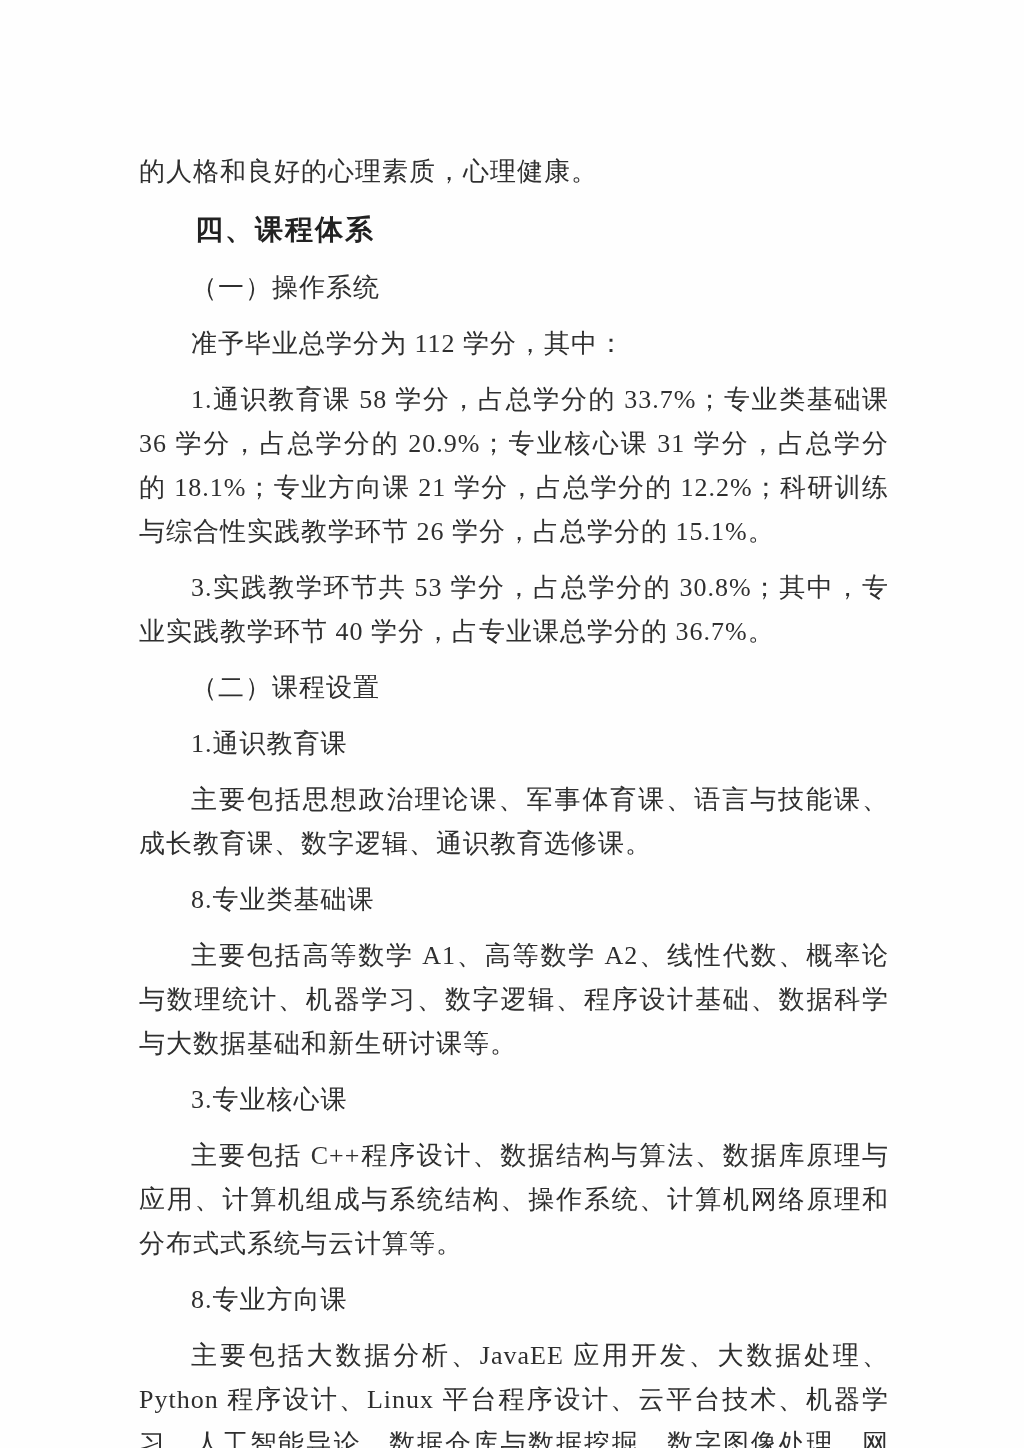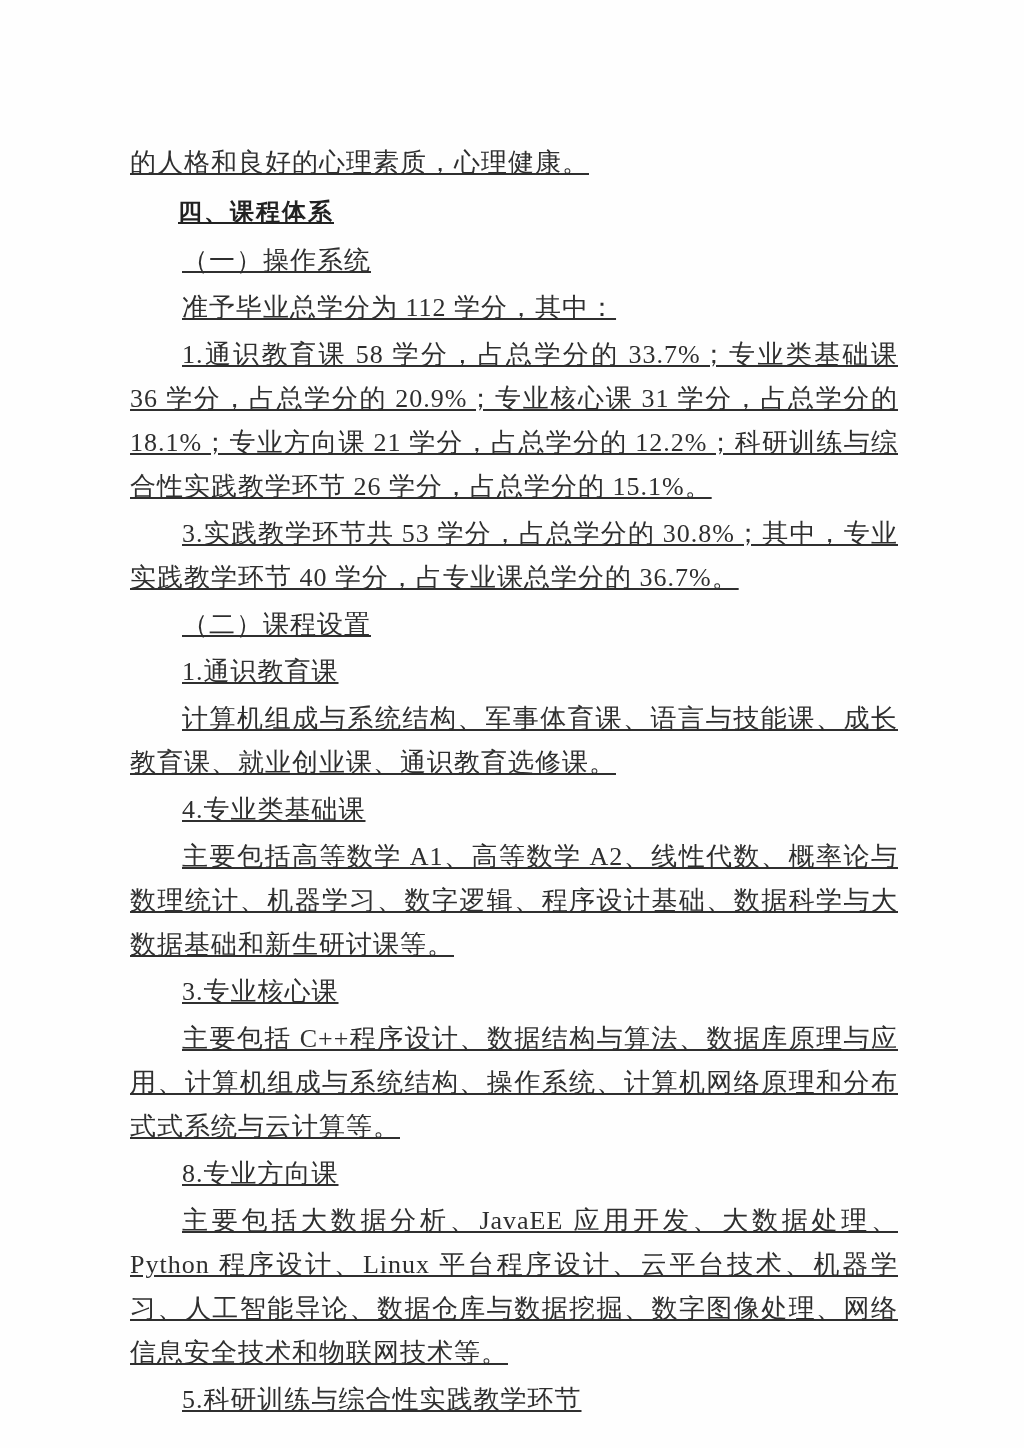--- a/index.html
+++ b/index.html
@@ -20,31 +20,30 @@
     left: 127px;
     top: 138px;
     width: 774px;
     font-family: "Liberation Serif", "DejaVu Serif", serif;
     font-size: 26px;
     line-height: 44px;
     color: #2f2f2f;
     text-align: justify;
   }
   .content p {
-    margin: 3px;
+    margin: 12px;
     padding: 0;
-    text-decoration: underline;
   }
   .indent {
     text-indent: 2em;
   }
   .section-heading {
     font-family: "Liberation Sans", "DejaVu Sans", sans-serif;
     font-weight: 700;
-    font-size: 24px;
+    font-size: 28px;
     line-height: 48px;
     text-indent: 2em;
     color: #222222;
     letter-spacing: 2px;
   }
   .subsection-heading {
     text-indent: 2em;
     letter-spacing: 1px;
   }
   .body-par {
@@ -67,23 +66,23 @@
 
     <p class="body-par indent">1.通识教育课 58 学分，占总学分的 33.7%；专业类基础课 36 学分，占总学分的 20.9%；专业核心课 31 学分，占总学分的 18.1%；专业方向课 21 学分，占总学分的 12.2%；科研训练与综合性实践教学环节 26 学分，占总学分的 15.1%。</p>
 
 
     <p class="body-par indent">3.实践教学环节共 53 学分，占总学分的 30.8%；其中，专业实践教学环节 40 学分，占专业课总学分的 36.7%。</p>
 
     <p class="body-par subsection-heading">（二）课程设置</p>
 
     <p class="body-par indent">1.通识教育课</p>
 
-    <p class="body-par indent">计算机组成与系统结构、军事体育课、语言与技能课、成长教育课、就业创业课、通识教育选修课。</p>
+    <p class="body-par indent">主要包括思想政治理论课、军事体育课、语言与技能课、成长教育课、数字逻辑、通识教育选修课。</p>
 
-    <p class="body-par indent">4.专业类基础课</p>
+    <p class="body-par indent">8.专业类基础课</p>
 
     <p class="body-par indent">主要包括高等数学 A1、高等数学 A2、线性代数、概率论与数理统计、机器学习、数字逻辑、程序设计基础、数据科学与大数据基础和新生研讨课等。</p>
 
     <p class="body-par indent">3.专业核心课</p>
 
     <p class="body-par indent">主要包括 C++程序设计、数据结构与算法、数据库原理与应用、计算机组成与系统结构、操作系统、计算机网络原理和分布式式系统与云计算等。</p>
 
     <p class="body-par indent">8.专业方向课</p>
 
     <p class="body-par indent">主要包括大数据分析、JavaEE 应用开发、大数据处理、Python 程序设计、Linux 平台程序设计、云平台技术、机器学习、人工智能导论、数据仓库与数据挖掘、数字图像处理、网络信息安全技术和物联网技术等。</p>

